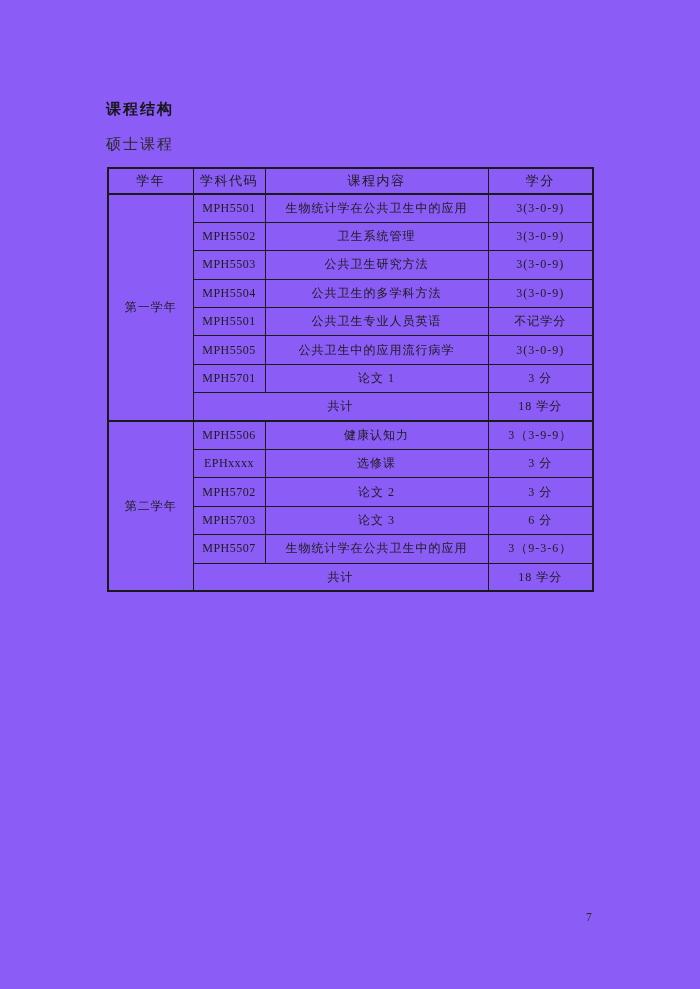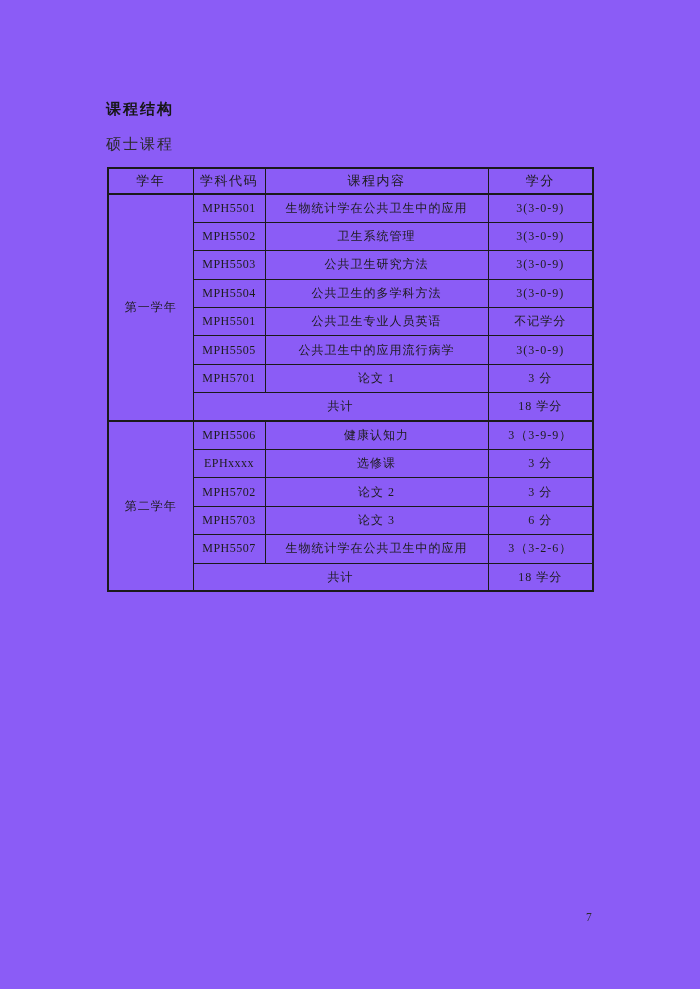--- a/index.html
+++ b/index.html
@@ -155,21 +155,21 @@
         <td>3 分</td>
       </tr>
       <tr>
         <td class="code-cell">MPH5703</td>
         <td>论文 3</td>
         <td>6 分</td>
       </tr>
       <tr>
         <td class="code-cell">MPH5507</td>
         <td>生物统计学在公共卫生中的应用</td>
-        <td>3（3-2-6）</td>
+        <td>3（9-3-6）</td>
       </tr>
       <tr>
         <td colspan="2">共计</td>
         <td>18 学分</td>
       </tr>
     </tbody>
   </table>
 
   <div class="page-number">7</div>
 

